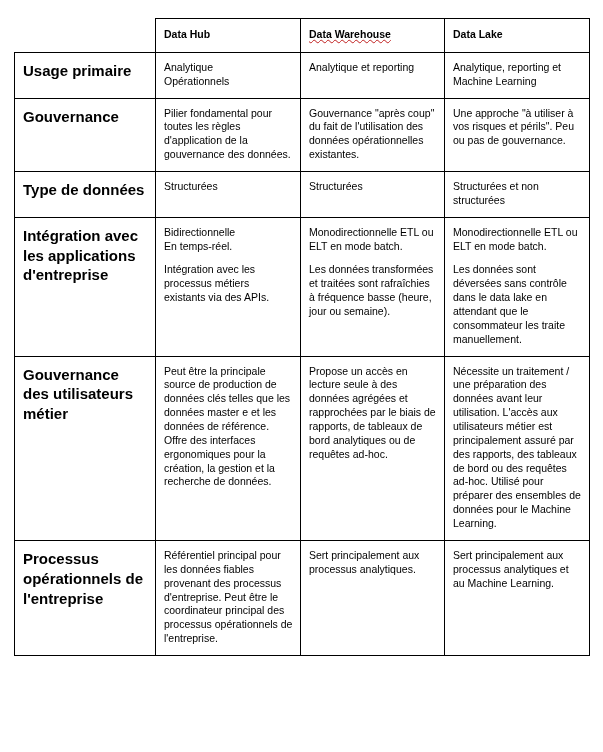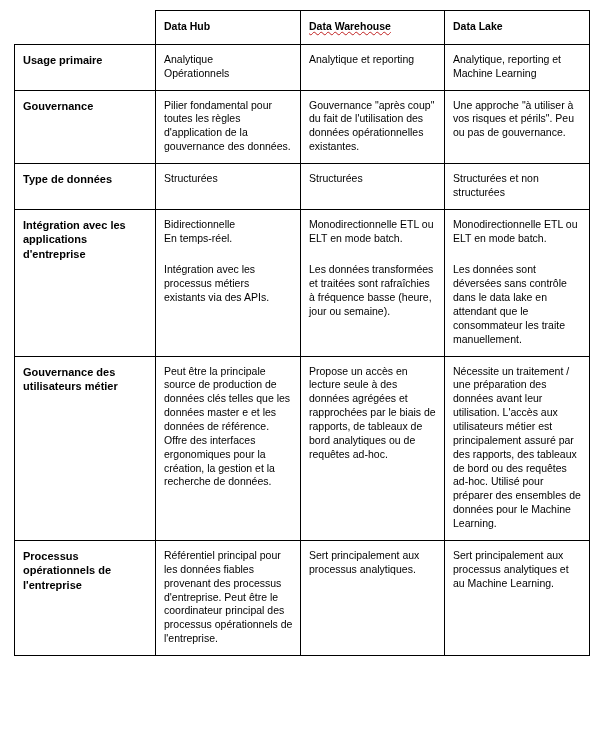--- a/index.html
+++ b/index.html
@@ -12,21 +12,21 @@
     height: 752px;
     font-family: "Liberation Sans", sans-serif;
     color: #000000;
     -webkit-font-smoothing: antialiased;
   }
   .page {
     position: relative;
     width: 603px;
     height: 752px;
     box-sizing: border-box;
-    padding: 10px 14px 0 14px;
+    padding: 18px 14px 0 14px;
     overflow: hidden;
   }
   table.comparison {
     width: 575px;
     border-collapse: collapse;
     table-layout: fixed;
     font-size: 10.5px;
     line-height: 1.32;
   }
   table.comparison col.c0 { width: 141px; }
@@ -48,27 +48,27 @@
     padding-bottom: 10px;
   }
   table.comparison thead th.corner {
     border-top: none;
     border-left: none;
     border-bottom: none;
     border-right: 1px solid #000000;
   }
   table.comparison tbody th.rowhead {
     font-weight: bold;
-    font-size: 11px;
+    font-size: 15px;
   }
   .cell-p {
     margin: 0;
   }
   .cell-p + .cell-p {
-    margin-top: 18px;
+    margin-top: 10px;
   }
   .nowrap-break { white-space: pre-line; }
   .squiggle {
     text-decoration: underline;
     text-decoration-style: wavy;
     text-decoration-color: #c02020;
     text-decoration-thickness: 1px;
   }
 </style>
 </head>

